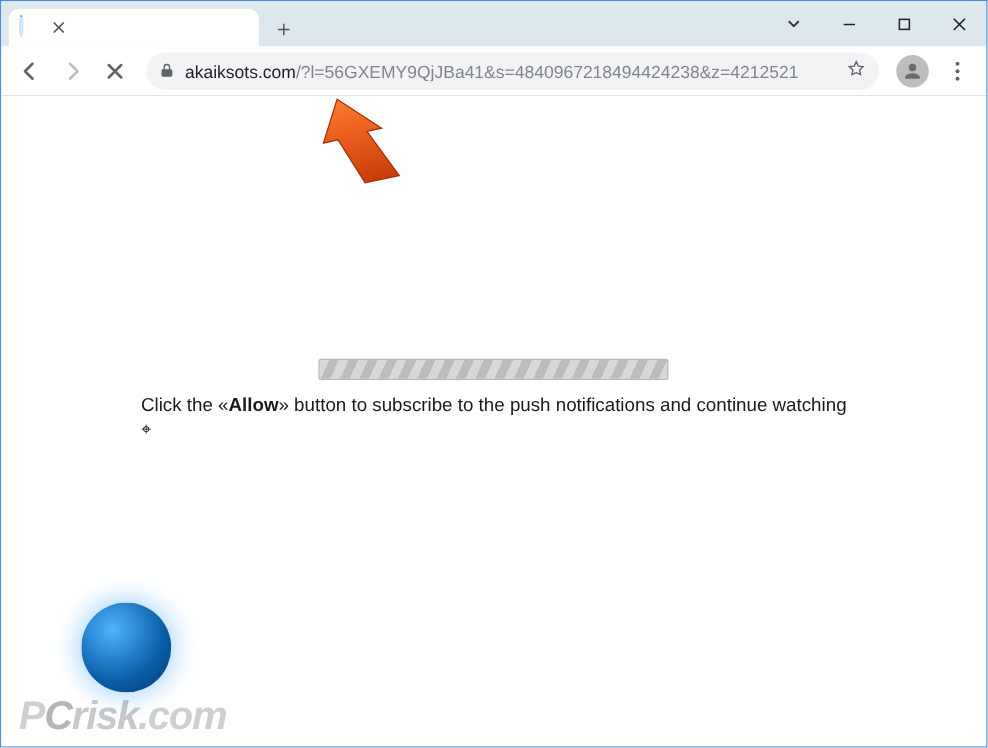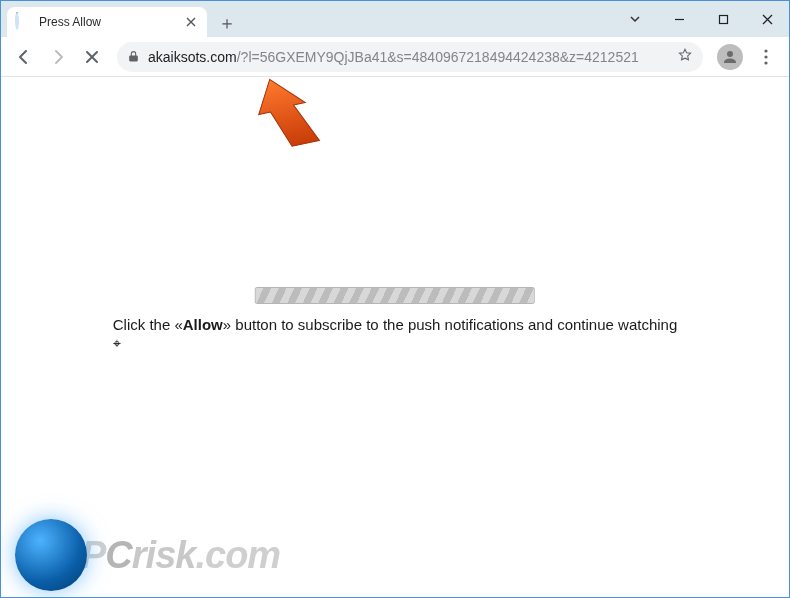--- a/index.html
+++ b/index.html
@@ -147,24 +147,25 @@
     left: 254px; top: 72px;
     pointer-events: none;
   }
   
   .watermark {
     position: absolute;
     left: 14px; bottom: 6px;
     display: flex; align-items: center;
     font-family: Arial, sans-serif;
     color: #bdbdbd;
-    font-size: 38px;
+    font-size: 32px;
     font-style: italic;
     font-weight: bold;
     letter-spacing: -1px;
+    flex-direction: column;
   }
   .wm-badge {
     width: 72px; height: 72px;
     position: relative;
     margin-right: -6px;
   }
   .wm-badge::before {
     content: ""; position:absolute; inset:0;
     background: radial-gradient(circle at 35% 30%, #4db3ff, #0a5ea8 60%, #043b6e);
     border-radius: 50%;
@@ -185,21 +186,20 @@
     font-size: 14px; color:#000;
     pointer-events:none;
   }
 </style>
 </head>
 <body>
 
 <div class="title-bar">
   <div class="tab">
     <span class="favicon"><span class="spinner"></span></span>
-    <span class="tab-title">Press Allow</span>
     <span class="tab-close">
       <svg width="10" height="10" viewBox="0 0 10 10">
           <path d="M1 1 L9 9 M9 1 L1 9" stroke="#555" stroke-width="1.4" fill="none"></path>
         </svg>
     </span>
   </div>
   <div class="new-tab">＋</div>
   <div class="window-controls">
     <div class="chev-wrap">
       <svg width="12" height="12" viewBox="0 0 12 12">

